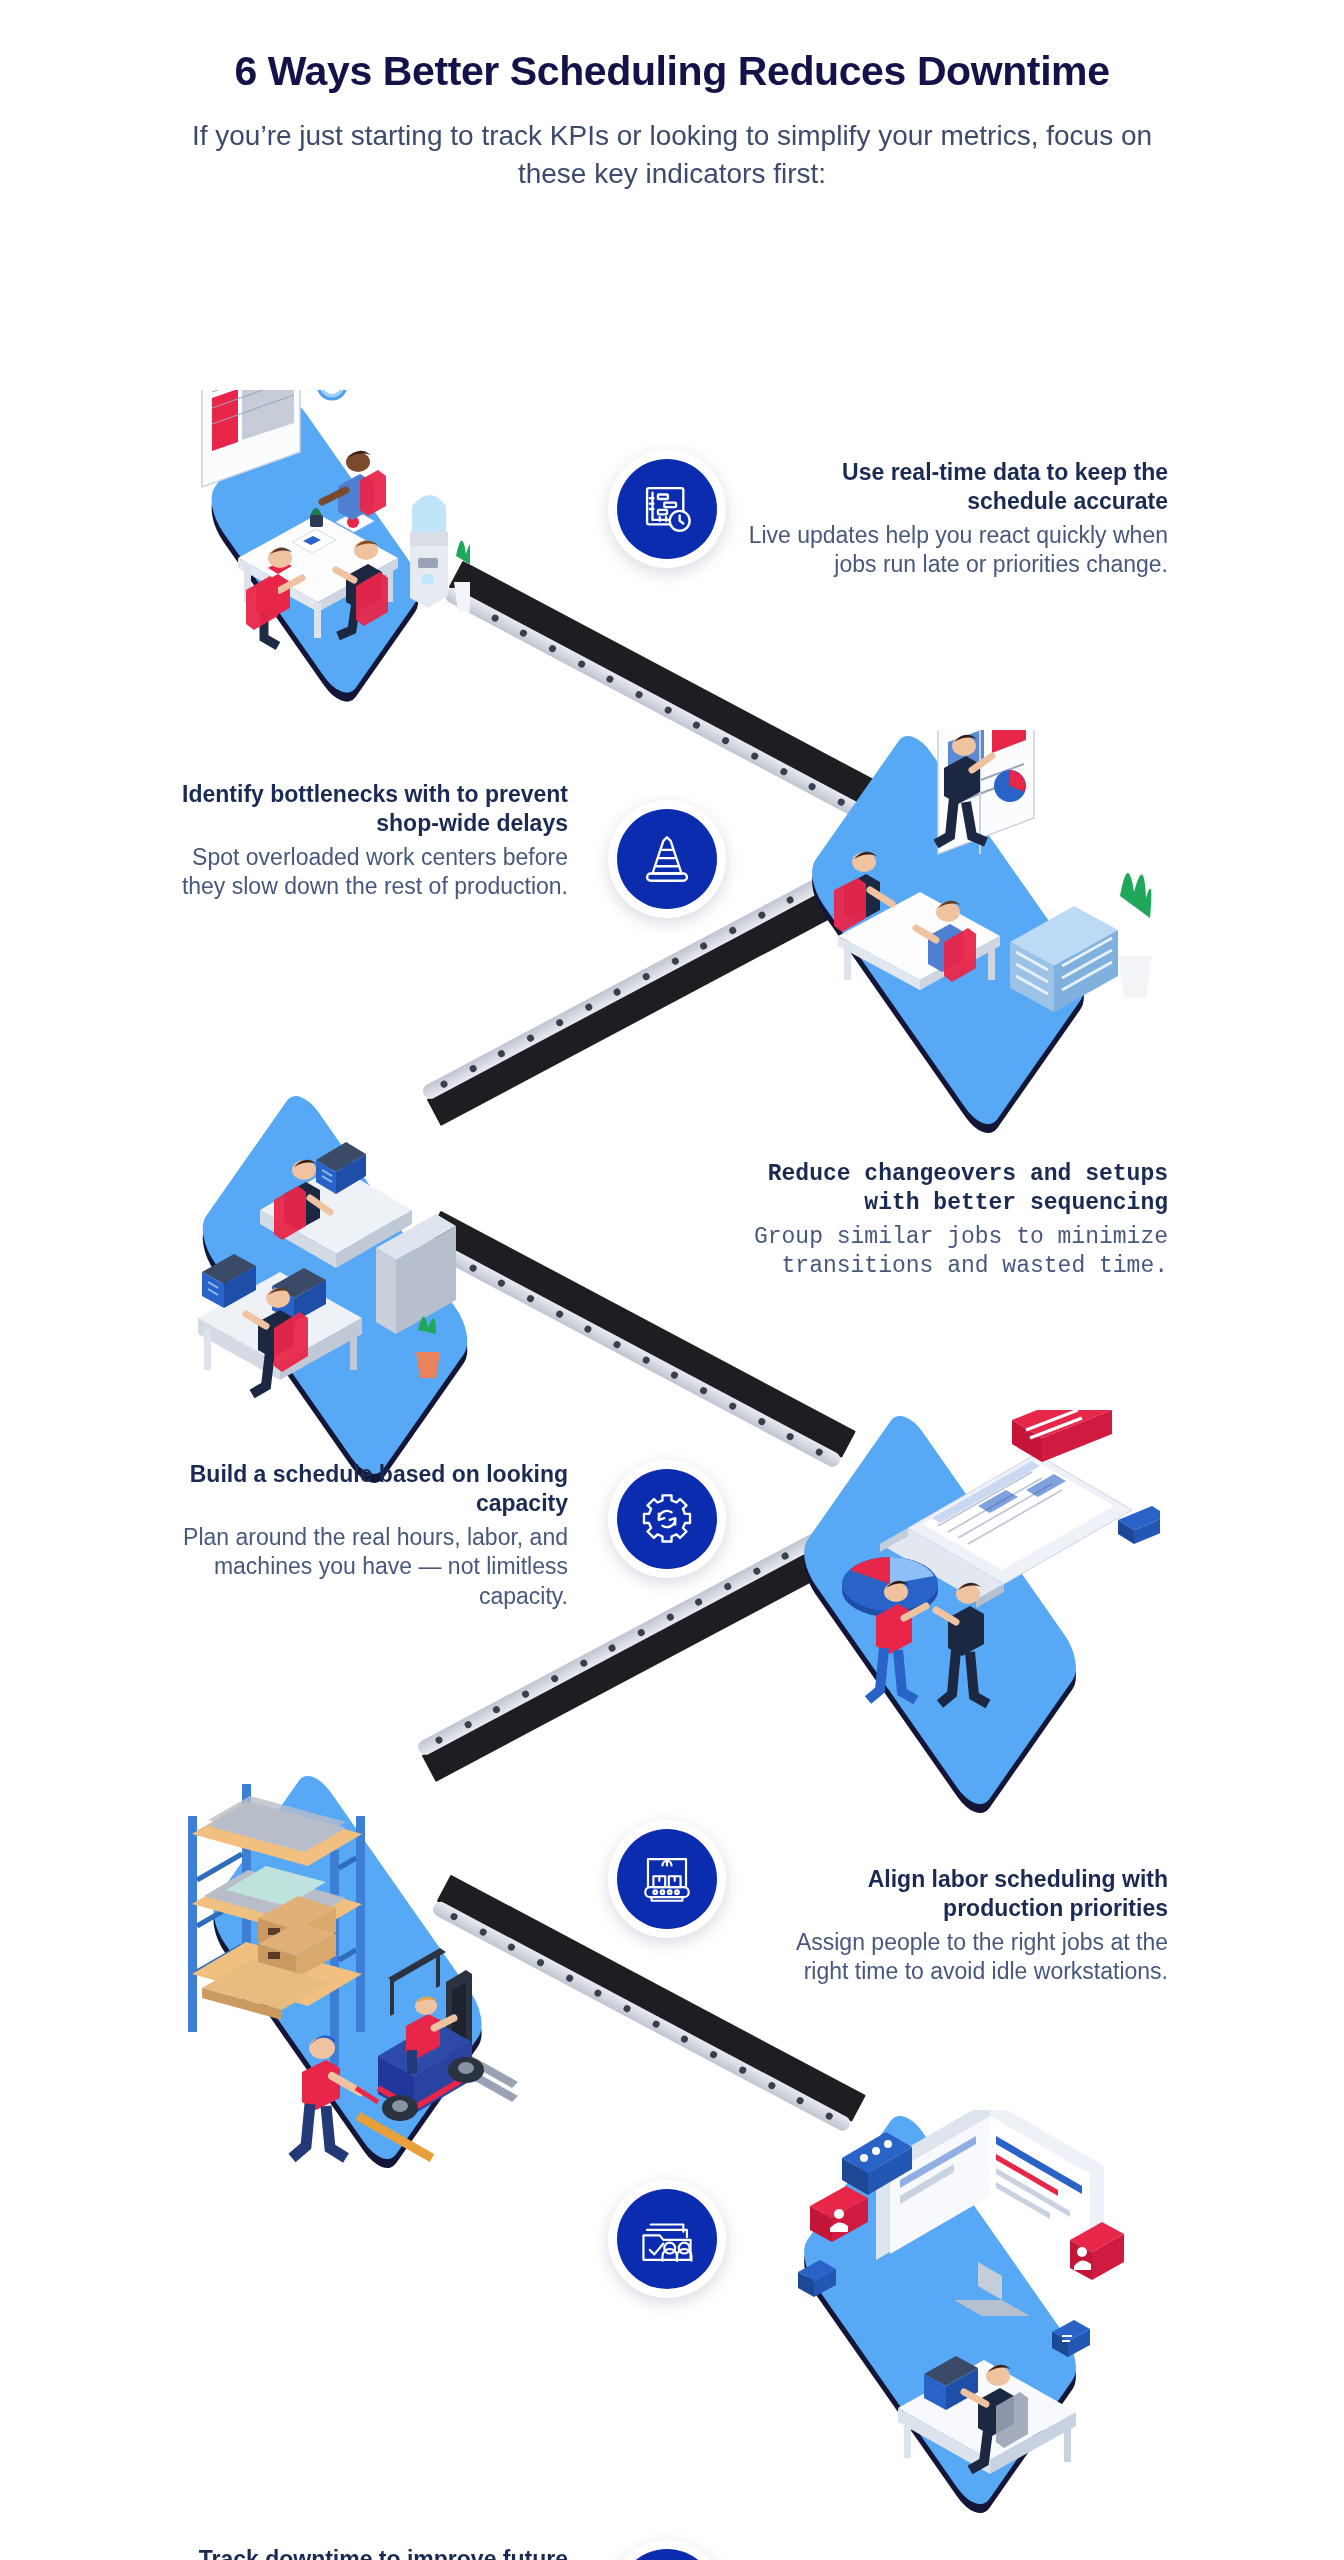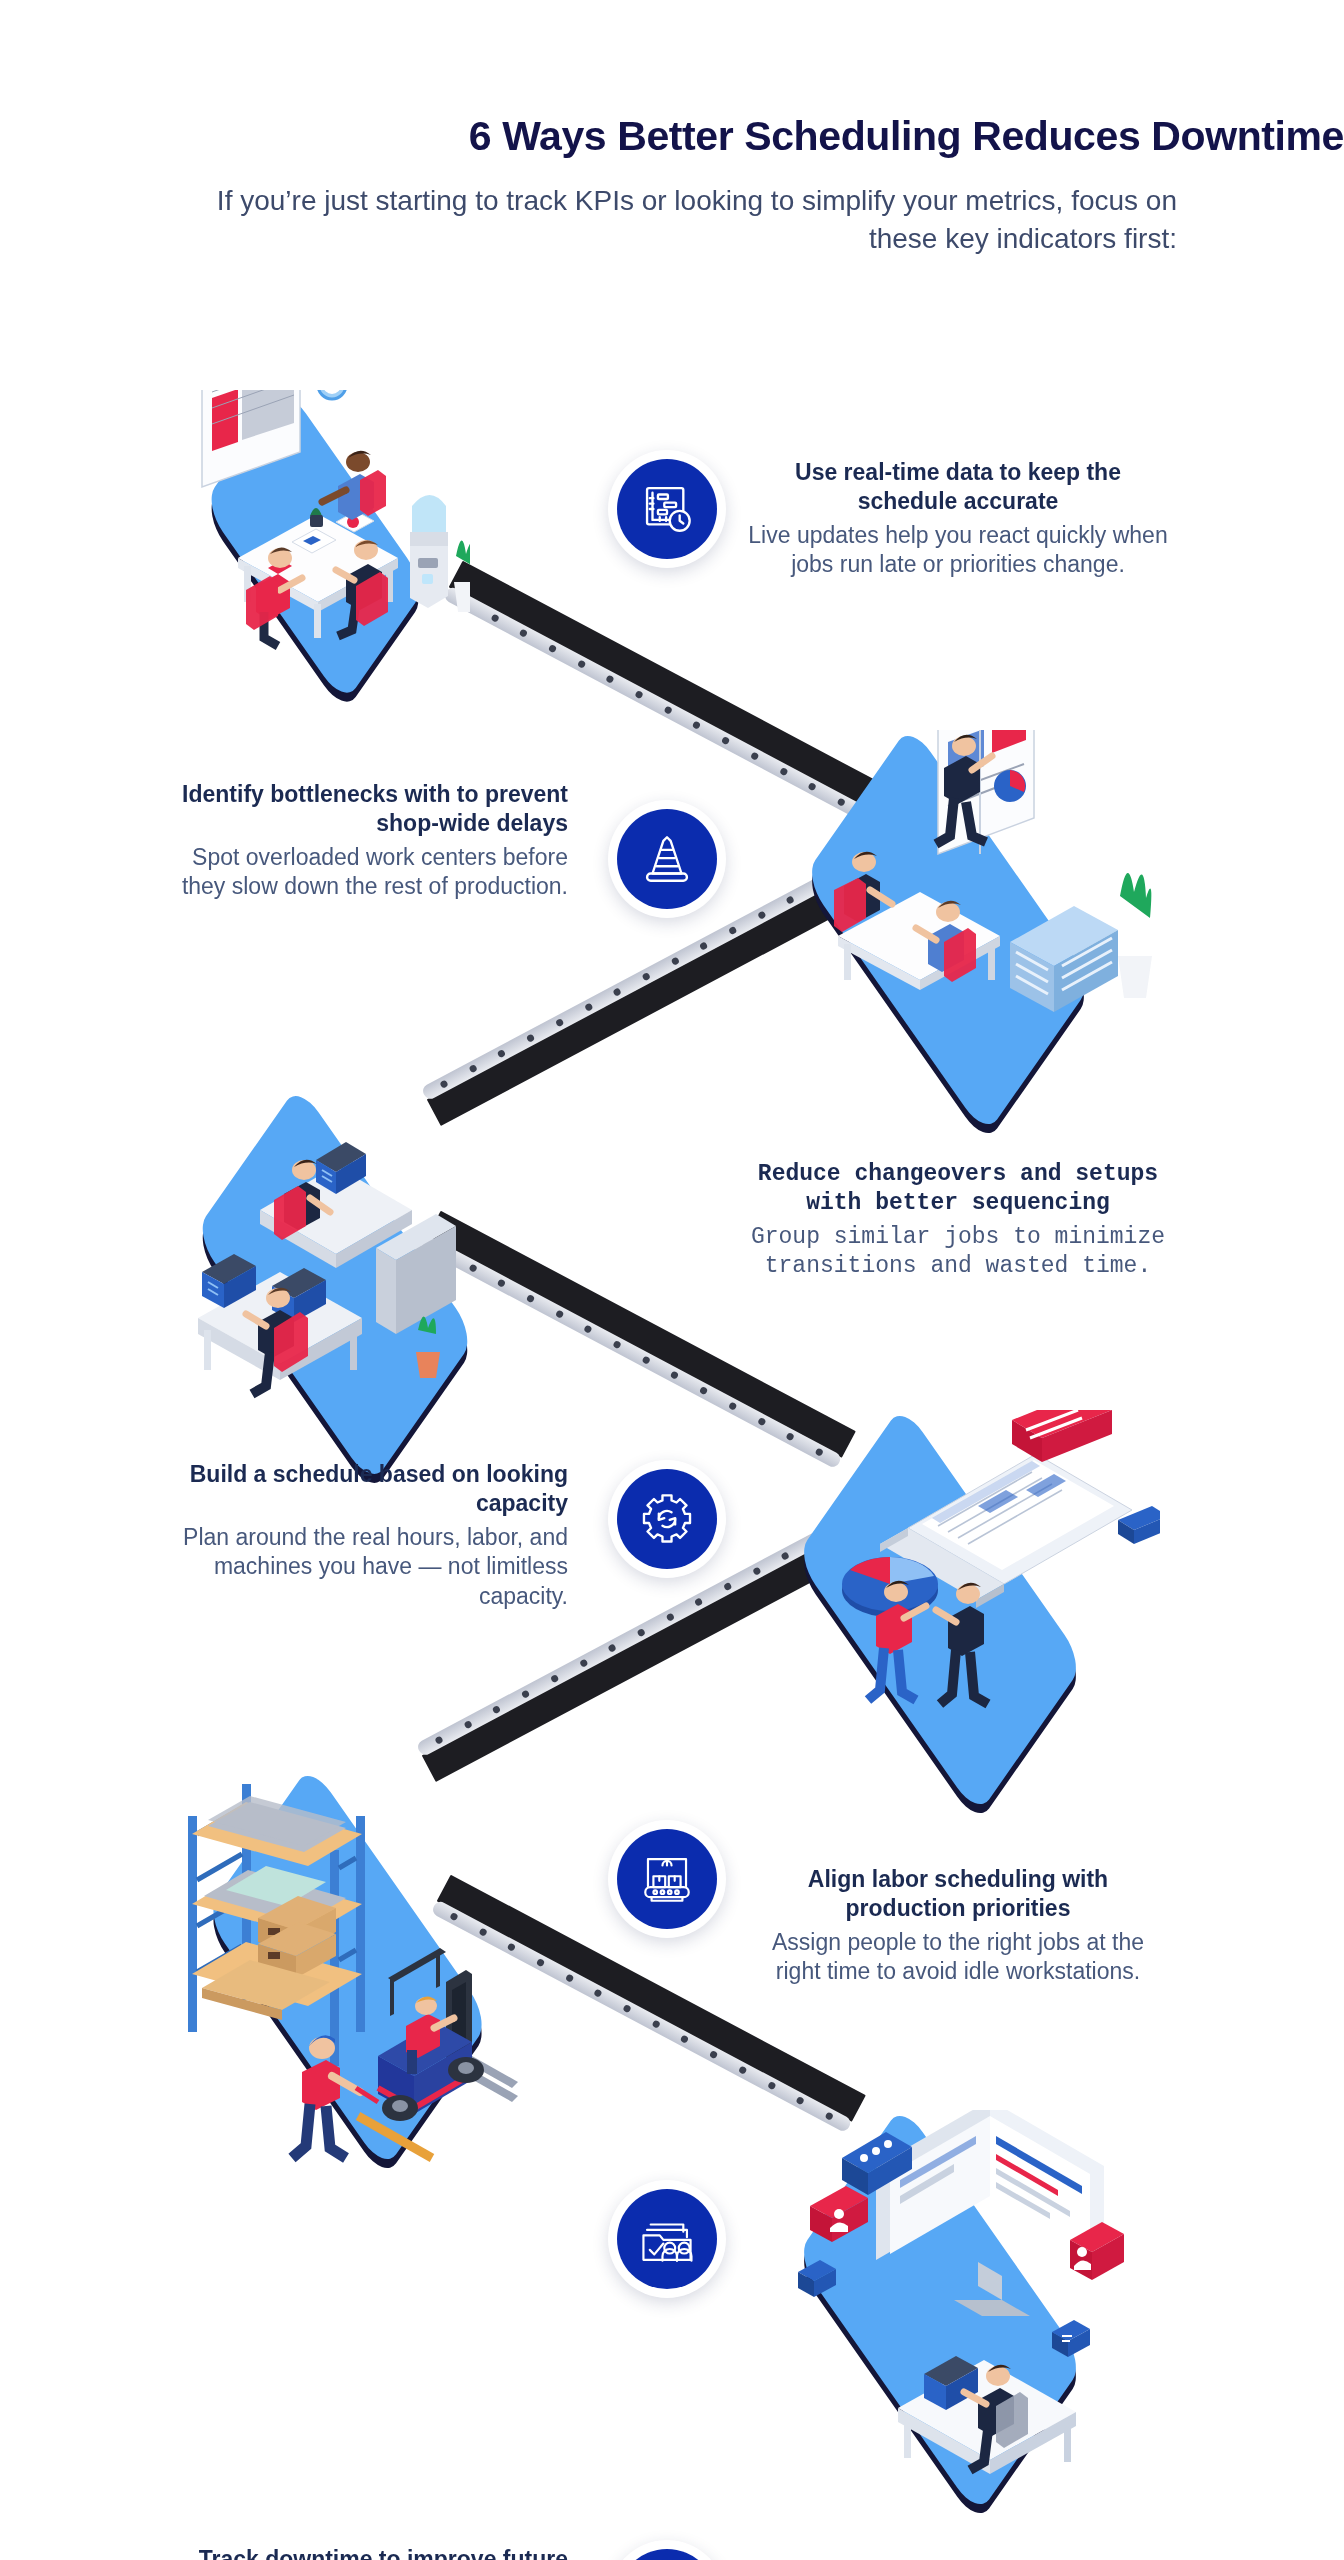--- a/index.html
+++ b/index.html
@@ -4,21 +4,21 @@
 <style>
   * { margin:0; padding:0; box-sizing:border-box; }
   html,body { background:#ffffff; }
   body {
     width:1344px; height:2560px;
     font-family:"Liberation Sans", sans-serif;
     position:relative; overflow:hidden;
   }
 
   
-  #header { padding-top:113px; text-align:right; }
+  #header { padding-top:48px; text-align:center; }
   #page-title {
     font-size:41px; font-weight:bold; color:#13134a;
     letter-spacing:-0.4px; line-height:1.15;
   }
   #page-subtitle {
     margin-top:22px; font-size:28px; color:#3d4a6b;
     line-height:1.35; font-weight:300;
     max-width:1010px; margin-left:auto; margin-right:auto;
   }
 
@@ -65,21 +65,21 @@
   }
   .badge {
     position:absolute; left:9px; top:9px; width:100px; height:100px;
     border-radius:50%; background:#0b2cae;
     display:flex; align-items:center; justify-content:center;
   }
   .badge svg { width:58px; height:58px; display:block; }
 
   
   .txt { position:absolute; width:420px; }
-  .txt.right { text-align:center; }
+  .txt.right { text-align:right; }
   .txt.left { text-align:right; }
   .txt h3 {
     font-size:23px; font-weight:bold; color:#1b2a52;
     line-height:1.26; margin-bottom:5px;
   }
   .txt p {
     font-size:23px; color:#47587c; line-height:1.28; font-weight:300;
   }
 
   

